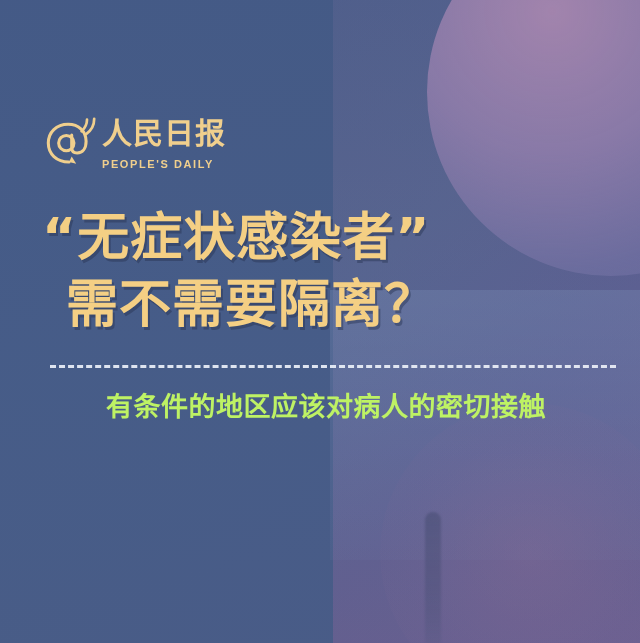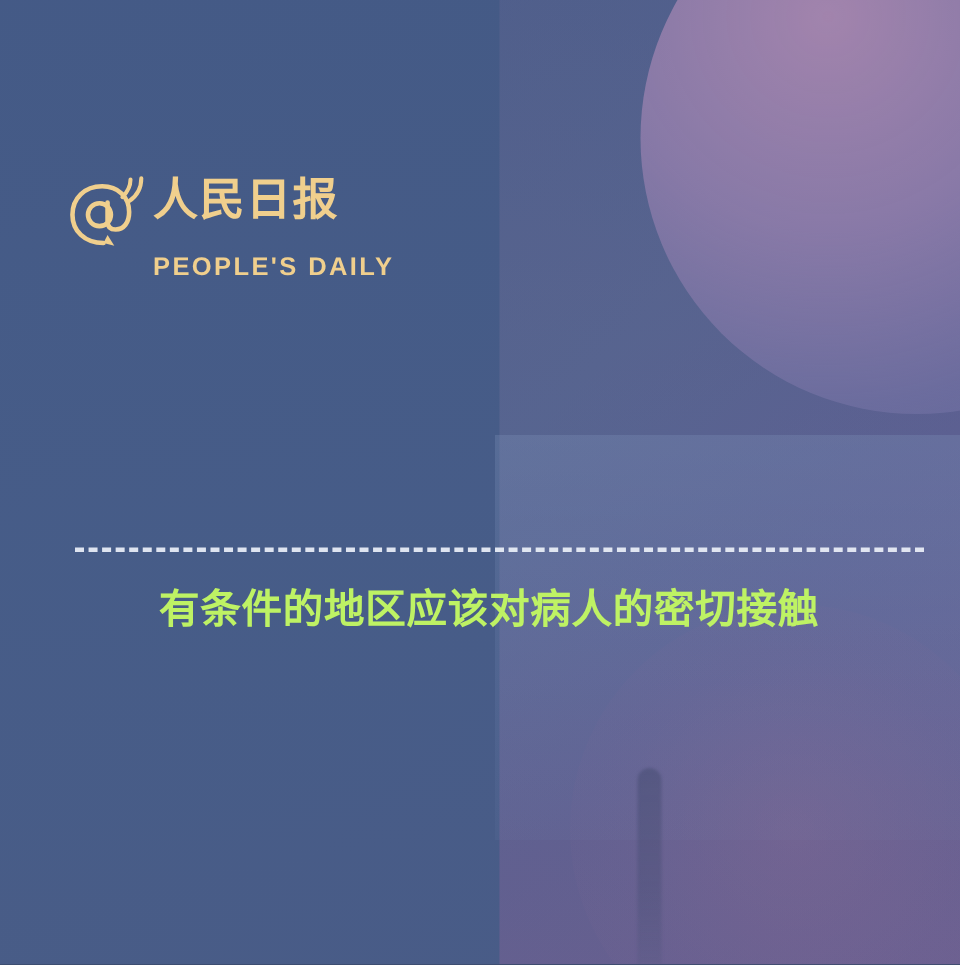--- a/index.html
+++ b/index.html
@@ -135,25 +135,25 @@
     font-size: 30px;
     font-weight: bold;
     color: #f0cf8d;
     letter-spacing: 1px;
     line-height: 1.05;
     white-space: nowrap;
   }
 
   .logo-en {
     font-family: "Liberation Sans", sans-serif;
-    font-size: 17px;
+    font-size: 11px;
     font-weight: bold;
     color: #f0cf8d;
     letter-spacing: 1.6px;
-    margin-top: 18px;
+    margin-top: 8px;
     white-space: nowrap;
   }
 
   
   .headline {
     position: absolute;
     left: 42px;
     top: 204px;
     width: 560px;
   }
@@ -226,20 +226,24 @@
       <path d="M33 44 L38 52 L30 50 Z" fill="#f0cf8d"></path>
       <path d="M44 16 C48 12 50 8 50 3" fill="none" stroke="#f0cf8d" stroke-width="3" stroke-linecap="round"></path>
       <path d="M49 19 C55 15 58 9 58 2" fill="none" stroke="#f0cf8d" stroke-width="3" stroke-linecap="round"></path>
     </svg>
     <div class="logo-text-wrap">
       <div class="logo-cn">人民日报</div>
       <div class="logo-en">PEOPLE'S DAILY</div>
     </div>
   </div>
 
+  <div class="headline">
+    <div class="headline-line">“无症状感染者”</div>
+    <div class="headline-line second">需不需要隔离？</div>
+  </div>
 
   <div class="divider"></div>
 
   <div class="body-text">
     <div class="body-line indent">有条件的地区应该对病人的密切接触</div>
   </div>
 
 </div>
 
 </body></html>

